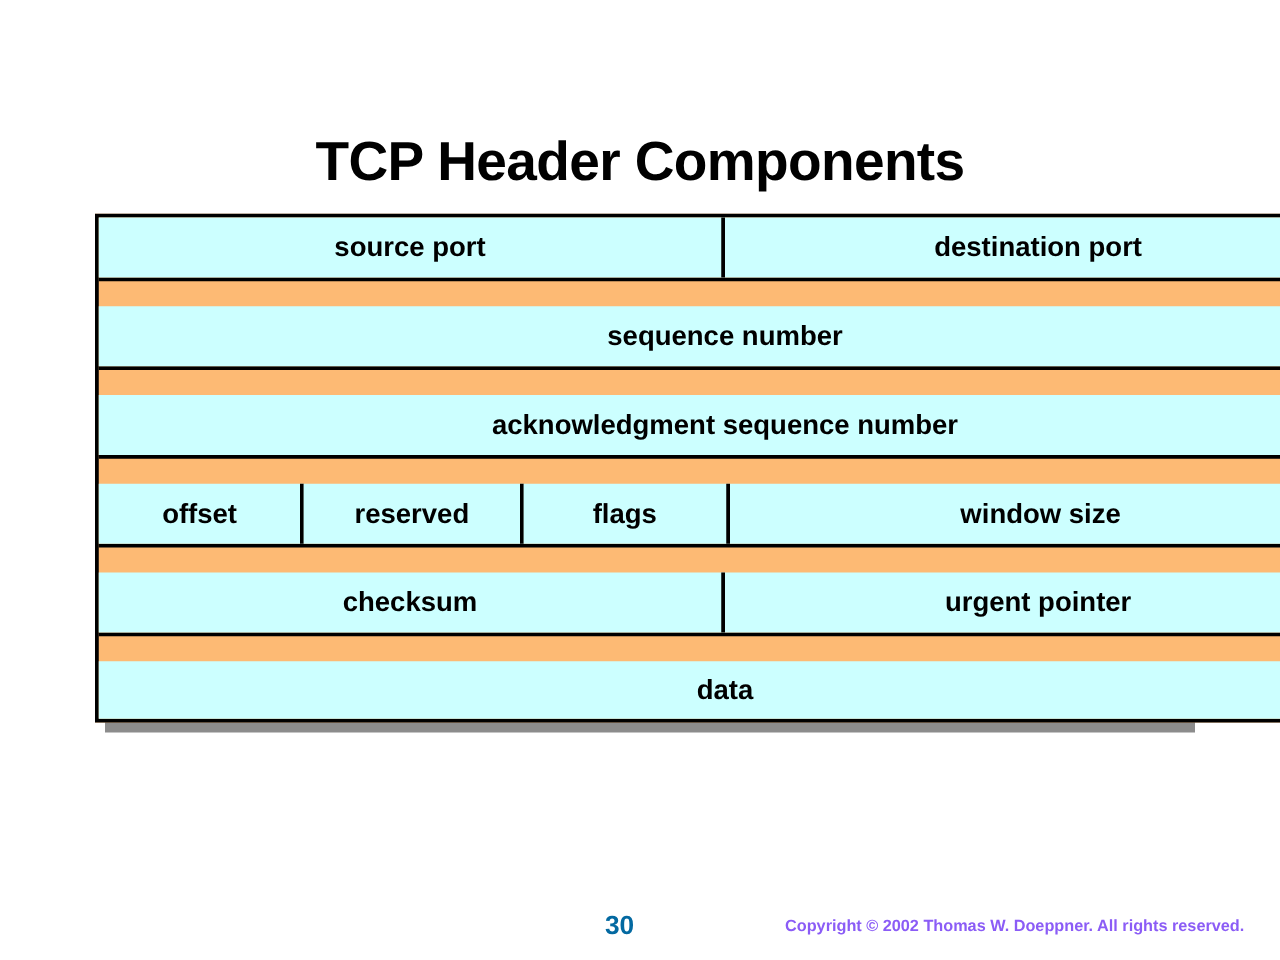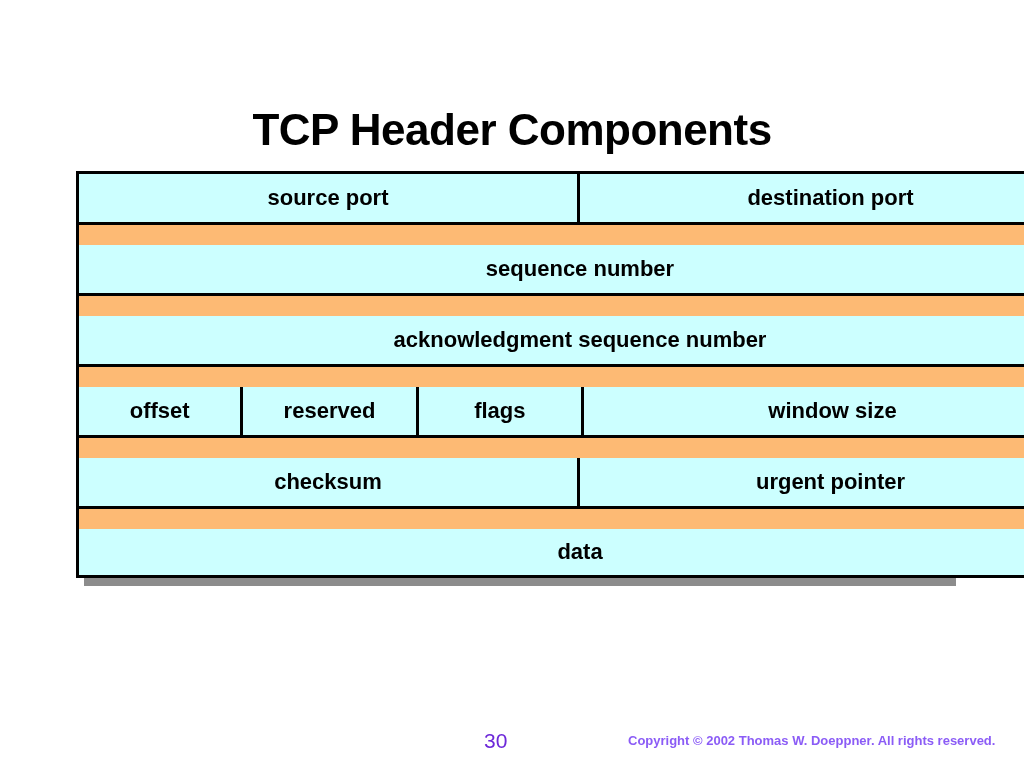--- a/index.html
+++ b/index.html
@@ -88,22 +88,22 @@
   .hdr-cell:last-child {
     border-right: none;
   }
 
   
   .page-number {
     position: absolute;
     left: 484px;
     top: 729px;
     font-size: 21px;
-    font-weight: normal;
-    color: #6d28d9;
+    font-weight: bold;
+    color: #0369a1;
   }
   .copyright {
     position: absolute;
     left: 628px;
     top: 733px;
     font-size: 13px;
     font-weight: bold;
     color: #8b5cf6;
     white-space: nowrap;
   }

